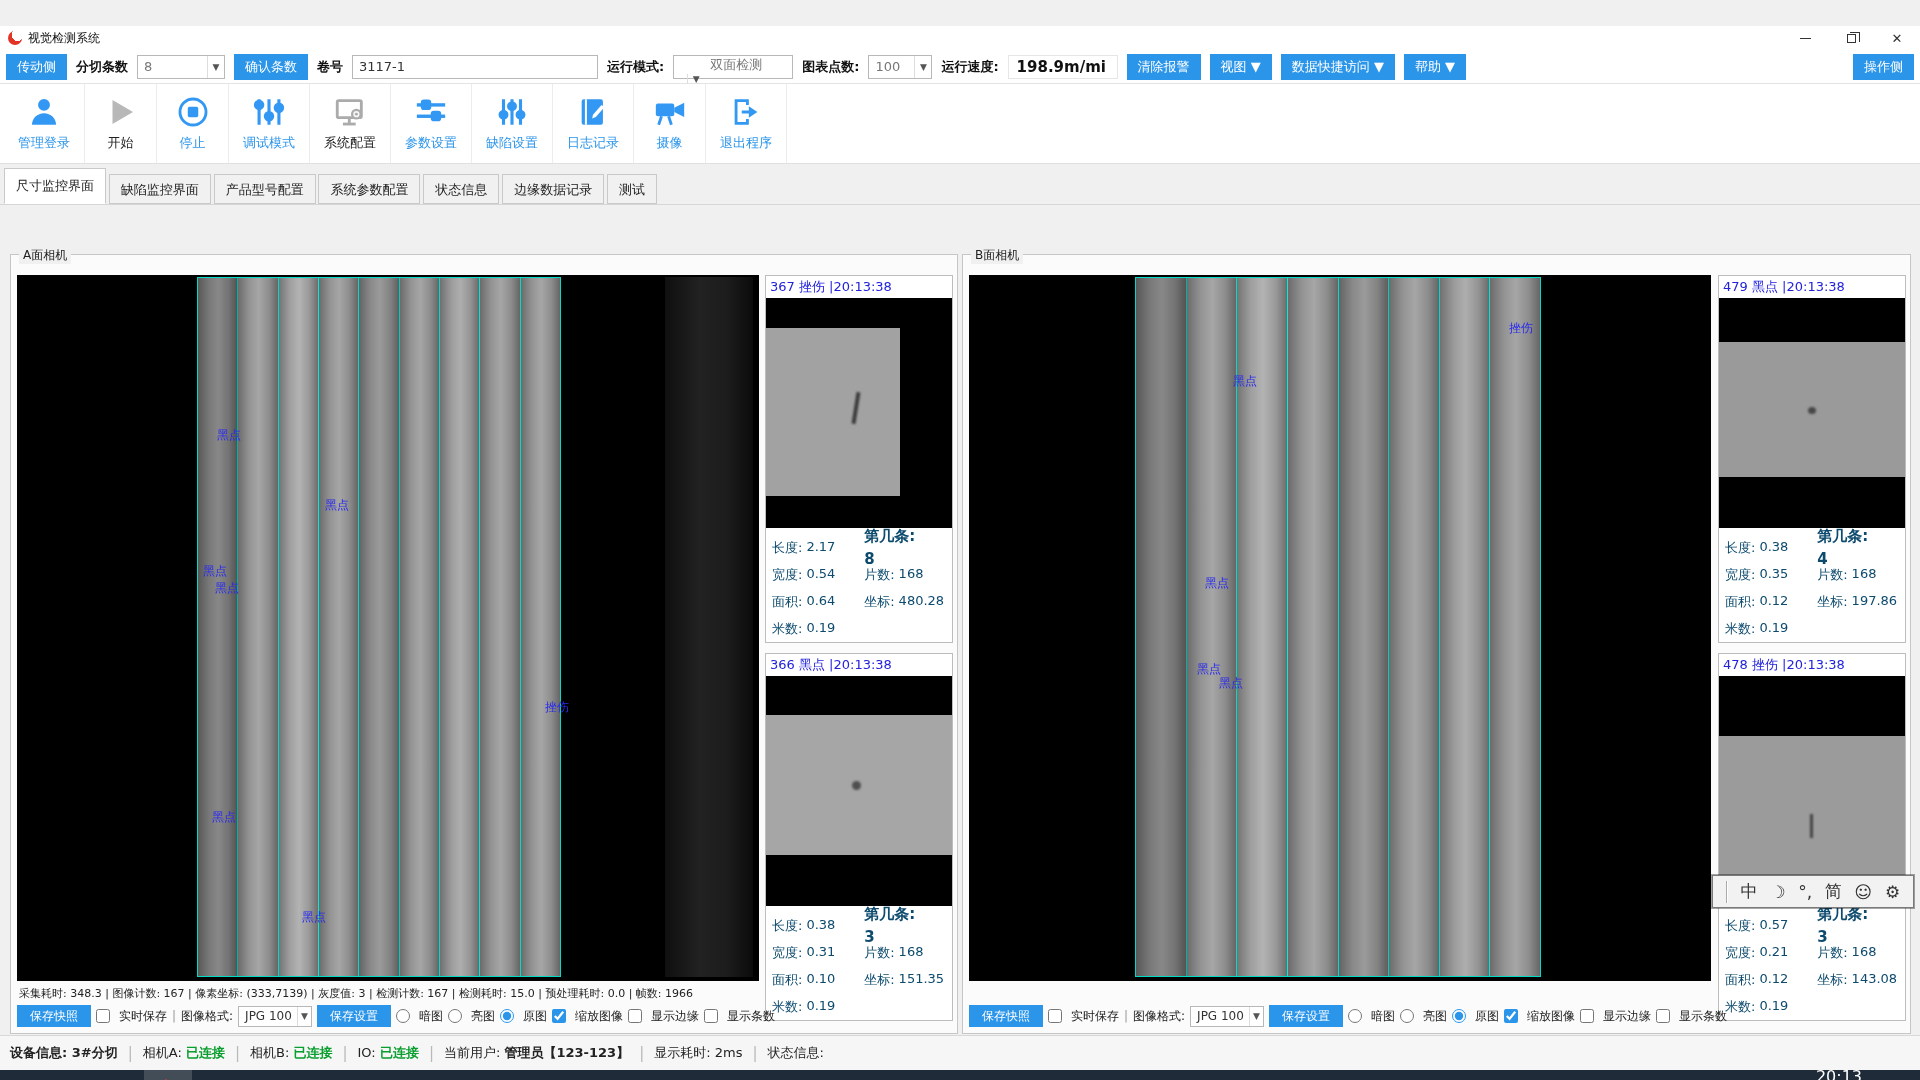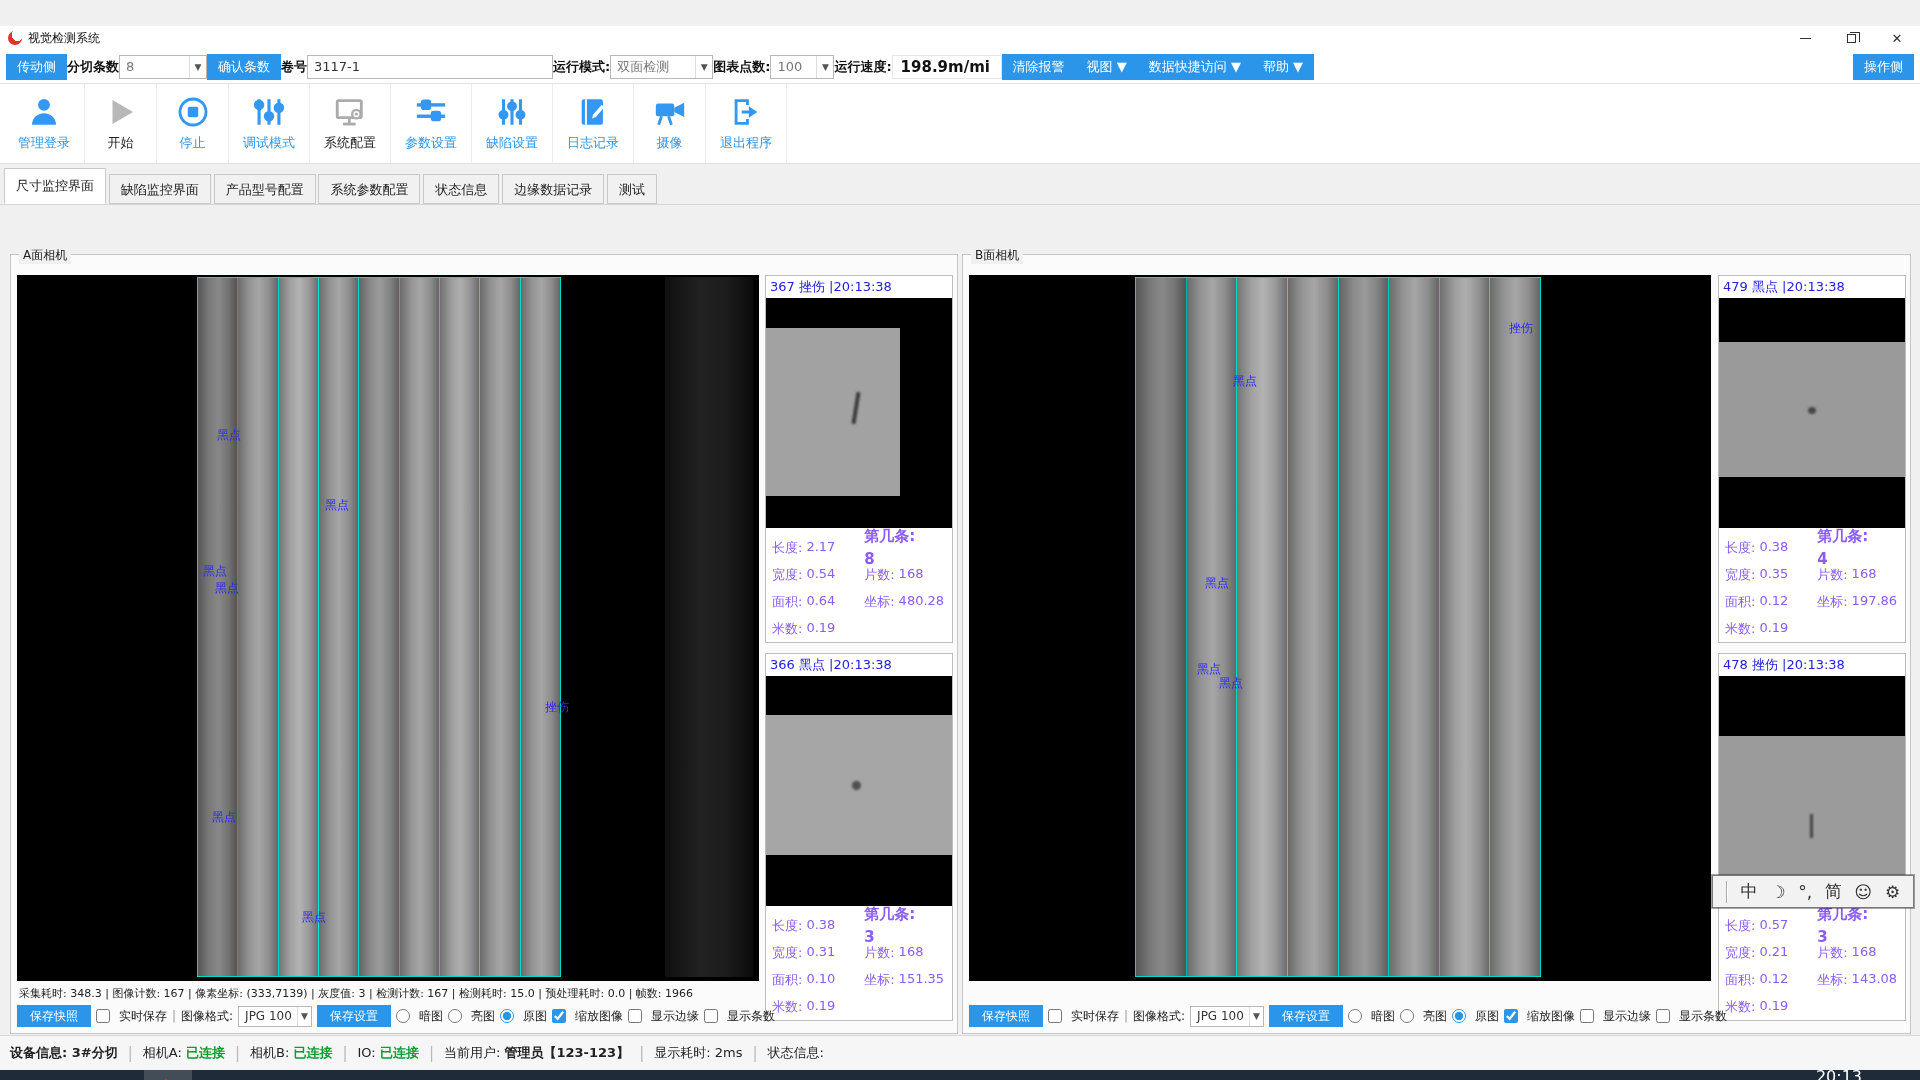--- a/index.html
+++ b/index.html
@@ -12,21 +12,21 @@
   .logo { width:14px; height:14px; border-radius:50%; background:radial-gradient(circle at 68% 30%, rgba(0,0,0,0) 42%, #e23324 43%); margin-right:6px; flex:0 0 auto; }
   .win-title { font-size:12px; color:#111; }
   .win-controls { margin-left:auto; display:flex; height:24px; }
   .win-btn { width:46px; height:24px; display:flex; align-items:center; justify-content:center; color:#333; cursor:default; }
   .glyph-min { width:11px; height:1px; background:#333; display:inline-block; }
   .glyph-max { width:9px; height:9px; border:1px solid #333; display:inline-block; position:relative; }
   .glyph-max:before { content:''; position:absolute; left:2px; top:-3px; width:9px; height:9px; border:1px solid #333; border-left:none; border-bottom:none; }
   .glyph-close { font-size:13px; line-height:1; }
 
   
-  .toolbar { position:absolute; top:24px; left:0; right:0; height:34px; background:#fff; border-bottom:1px solid #e3e3e3; display:flex; align-items:center; padding:0 6px; gap:0; }
+  .toolbar { position:absolute; top:24px; left:0; right:0; height:34px; background:#fff; border-bottom:1px solid #e3e3e3; display:flex; align-items:center; padding:0 6px; gap:9px; }
   .btn-blue { background:#2b95ea; color:#fff; border:none; font-size:13px; height:26px; padding:0 11px; font-family:inherit; cursor:pointer; white-space:nowrap; }
   .tb-label { font-size:13px; font-weight:bold; color:#111; white-space:nowrap; }
   .combo { display:inline-flex; align-items:center; height:24px; border:1px solid #b8b8b8; background:#fff; padding:0 0 0 6px; color:#777; font-size:13px; }
   .combo .arr { width:17px; text-align:center; color:#555; font-size:9px; border-left:1px solid #ddd; margin-left:7px; align-self:stretch; display:flex; align-items:center; justify-content:center; }
   .tb-input { height:24px; border:1px solid #b8b8b8; padding:0 6px; font-size:13px; color:#333; font-family:inherit; }
   .speed-box { height:24px; border:1px solid #e6e6e6; background:#fff; color:#111; font-size:15px; padding:0 8px; display:flex; align-items:center; }
   .spacer { flex:1 1 auto; }
 
   
   .iconbar { position:absolute; top:58px; left:0; right:0; height:80px; background:#fff; border-bottom:1px solid #e0e0e0; display:flex; align-items:stretch; padding-left:4px; }
@@ -71,21 +71,21 @@
   .ithumb .grey { position:absolute; background:#9e9e9e; }
   .t-a1 .grey { left:0; top:13%; width:72%; height:73%; background:#a2a2a2; }
   .t-a1 .grey:after { content:''; position:absolute; left:66%; top:38%; width:4px; height:32px; background:#3c3c3c; transform:rotate(9deg); filter:blur(1.2px); }
   .t-a2 .grey { left:0; top:17%; width:100%; height:61%; background:#a6a6a6; }
   .t-a2 .grey:after { content:''; position:absolute; left:46%; top:47%; width:9px; height:9px; border-radius:50%; background:#4f4f4f; filter:blur(1.2px); }
   .t-b1 .grey { left:0; top:19%; width:100%; height:59%; background:#9a9a9a; }
   .t-b1 .grey:after { content:''; position:absolute; left:48%; top:48%; width:8px; height:7px; border-radius:50%; background:#474747; filter:blur(1px); }
   .t-b2 .grey { left:0; top:26%; width:100%; height:74%; background:#9b9b9b; }
   .t-b2 .grey:after { content:''; position:absolute; left:49%; top:46%; width:3px; height:24px; background:#454545; filter:blur(1px); }
   .irows { padding:6px 6px 0 6px; }
-  .irow { display:flex; height:27px; align-items:center; font-size:13px; color:#8b5cf6; }
+  .irow { display:flex; height:27px; align-items:center; font-size:13px; color:#0c4a6e; }
   .irow .cl { width:53%; display:flex; gap:4px; }
   .irow .cr { width:47%; display:flex; gap:4px; }
   .irow.first .cr { font-weight:bold; font-size:15px;flex-direction:column; }
 
   .cam-stats { position:absolute; left:8px; top:731px; width:742px; font-size:11px; color:#222; white-space:nowrap; overflow:hidden; }
   .cam-controls { position:absolute; left:6px; top:748px; width:744px; height:26px; display:flex; align-items:center; gap:5px; font-size:12px; white-space:nowrap; }
   .btn-blue.sm { height:22px; font-size:12px; padding:0 13px; }
   .cam-controls label { display:inline-flex; align-items:center; gap:9px; }
   .cam-controls input { width:14px; height:14px; accent-color:#2b95ea; margin:0; }
   .combo.sm { height:21px; font-size:12px; color:#333; }
@@ -152,21 +152,21 @@
     <button class="btn-blue">传动侧</button>
     <span class="tb-label">分切条数</span>
     <div class="combo" style="width:88px;">
       <span style="flex:1;">8</span>
       <span class="arr">▼</span>
     </div>
     <button class="btn-blue">确认条数</button>
     <span class="tb-label">卷号</span>
     <input class="tb-input" style="width: 246px;" value="3117-1">
     <span class="tb-label">运行模式:</span>
-    <div class="combo" style="width:103px;">
+    <div class="combo" style="width:120px;flex-direction:column;">
       <span style="flex:1;">双面检测</span>
       <span class="arr">▼</span>
     </div>
     <span class="tb-label">图表点数:</span>
     <div class="combo" style="width:64px;">
       <span style="flex:1;">100</span>
       <span class="arr">▼</span>
     </div>
     <span class="tb-label">运行速度:</span>
     <div class="speed-box" style="width:110px;font-weight:bold;">198.9m/mi</div>

